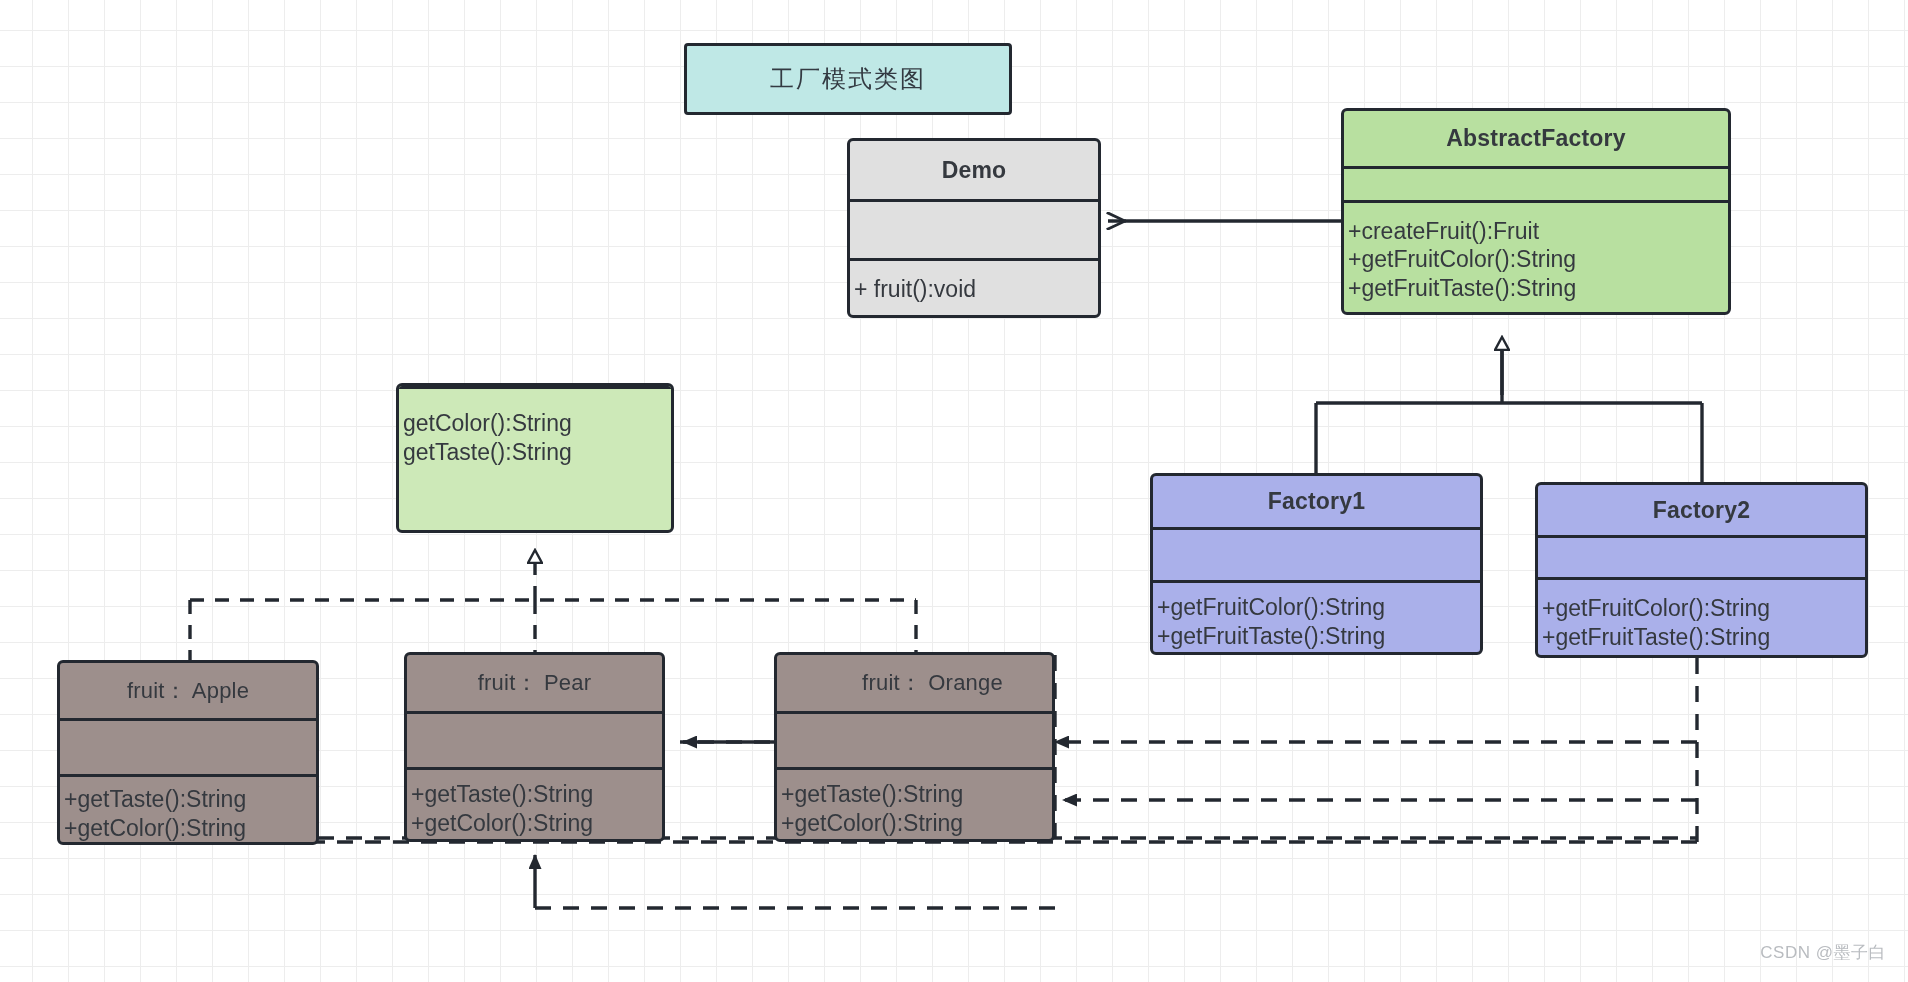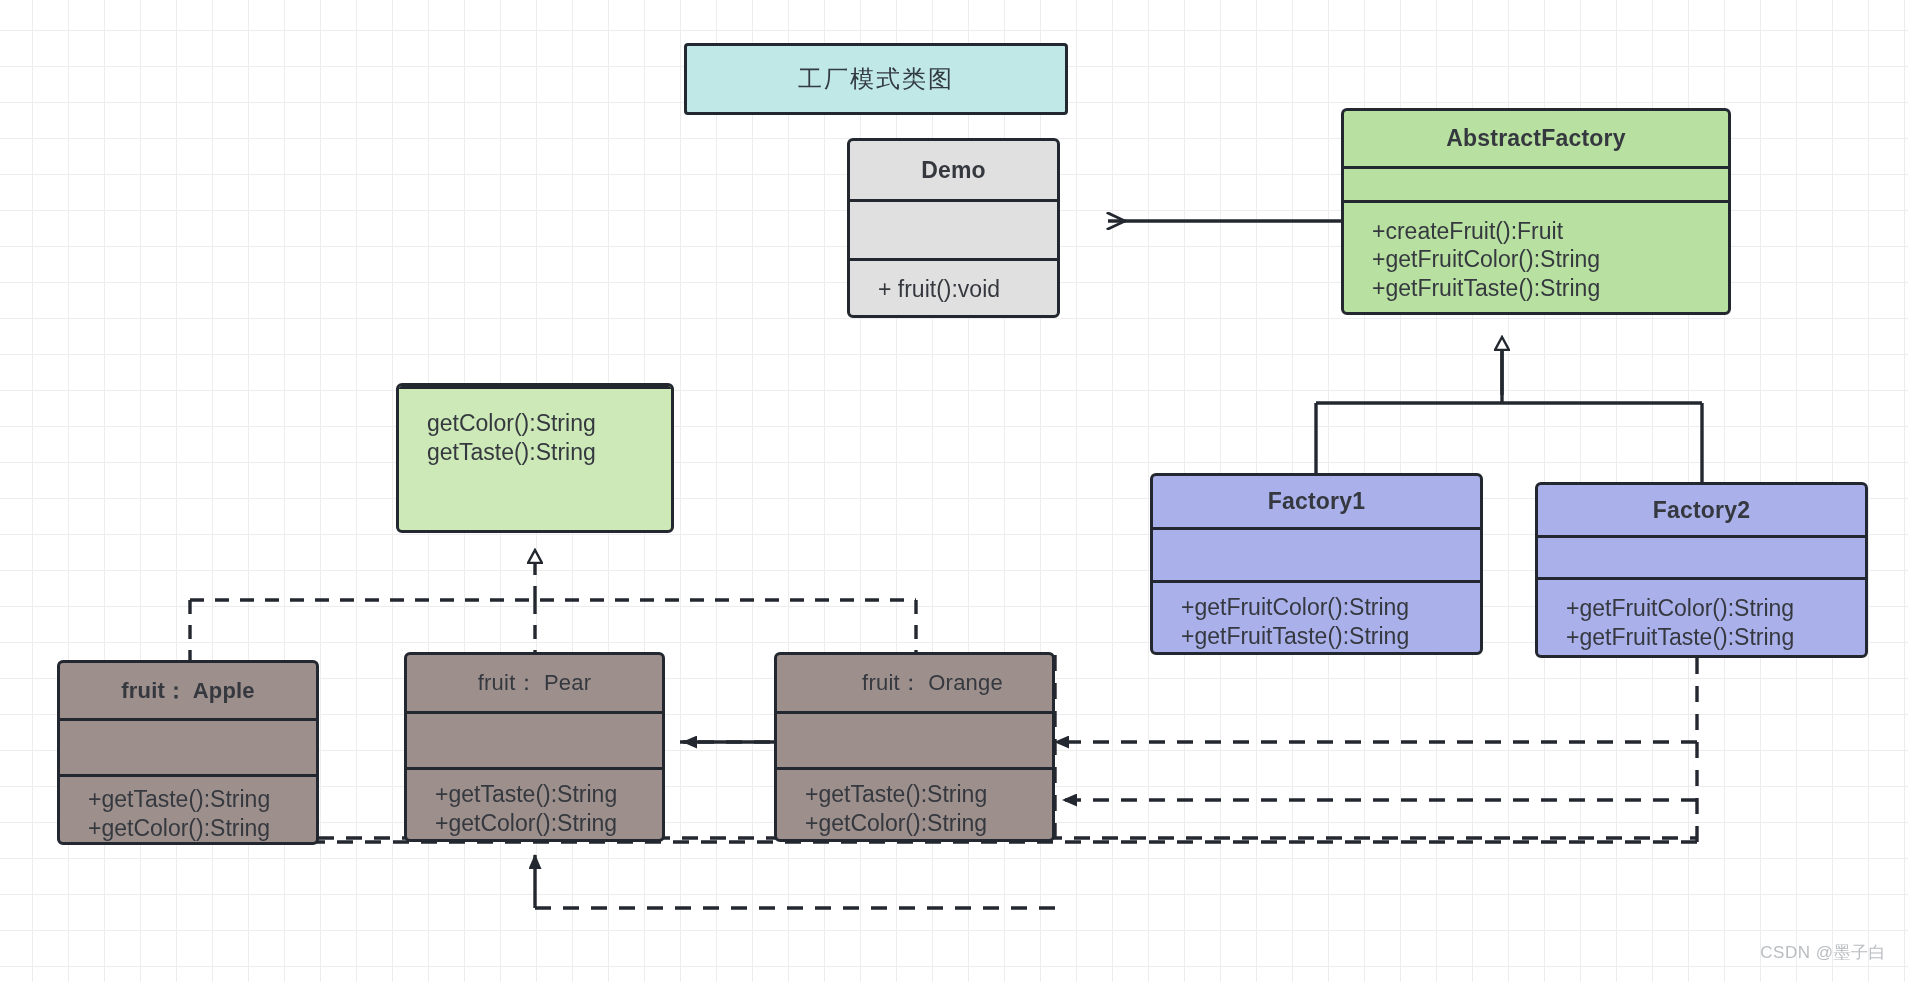--- a/index.html
+++ b/index.html
@@ -48,21 +48,21 @@
     text-align: center;
     font-weight: bold;
     font-size: 23px;
     letter-spacing: 0.2px;
   }
   .node .comp.attrs {
     border-top: 3px solid #232830;
   }
   .node .comp.ops {
     border-top: 3px solid #232830;
-    padding-left: 28px;
+    padding-left: 4px;
     font-size: 23px;
     line-height: 1.22;
   }
   .node .comp.ops .line {
     white-space: nowrap;
   }
   .title-box {
     position: absolute;
     box-sizing: border-box;
     border: 3px solid #232830;
@@ -142,25 +142,25 @@
 
       
       <path d="M1055,908 L535,908" stroke-dasharray="16,12"></path>
       <path d="M535,908 L535,855" stroke-dasharray="0" marker-end="url(#filledTri)"></path>
 
       
       <path d="M318,838 L1697,838" stroke-dasharray="16,12"></path>
     </g>
   </svg>
 
-  <div class="title-box" style="left:684px; top:43px; width:384px; height:72px;">
+  <div class="title-box" style="left:684px; top:43px; width:328px; height:72px;">
     <span>工厂模式类图</span>
   </div>
 
-  <div class="node" style="left:847px; top:138px; width:213px; height:180px; background:#e0e0e0;">
+  <div class="node" style="left:847px; top:138px; width:254px; height:180px; background:#e0e0e0;">
     <div class="comp head" style="height:58px;">
       <span>Demo</span>
     </div>
     <div class="comp attrs" style="height:59px;"></div>
     <div class="comp ops" style="height:60px;">
       <div class="line">+ fruit():void</div>
     </div>
   </div>
 
   <div class="node" style="left:1341px; top:108px; width:390px; height:207px; background:#b8e0a0;">
@@ -198,21 +198,21 @@
       <span>Factory2</span>
     </div>
     <div class="comp attrs" style="height:42px;"></div>
     <div class="comp ops" style="height:84px; padding-top:4px;">
       <div class="line">+getFruitColor():String</div>
       <div class="line">+getFruitTaste():String</div>
     </div>
   </div>
 
   <div class="node" style="left:57px; top:660px; width:262px; height:185px; background:#9d8f8c;">
-    <div class="comp head" style="height:55px; font-weight:bold; font-size:22px;">
+    <div class="comp head" style="height:55px; font-weight:normal; font-size:22px;">
       <span>fruit： Apple</span>
     </div>
     <div class="comp attrs" style="height:56px;"></div>
     <div class="comp ops" style="height:74px; padding-top:2px;">
       <div class="line">+getTaste():String</div>
       <div class="line">+getColor():String</div>
     </div>
   </div>
 
   <div class="node" style="left:404px; top:652px; width:261px; height:190px; background:#9d8f8c;">

